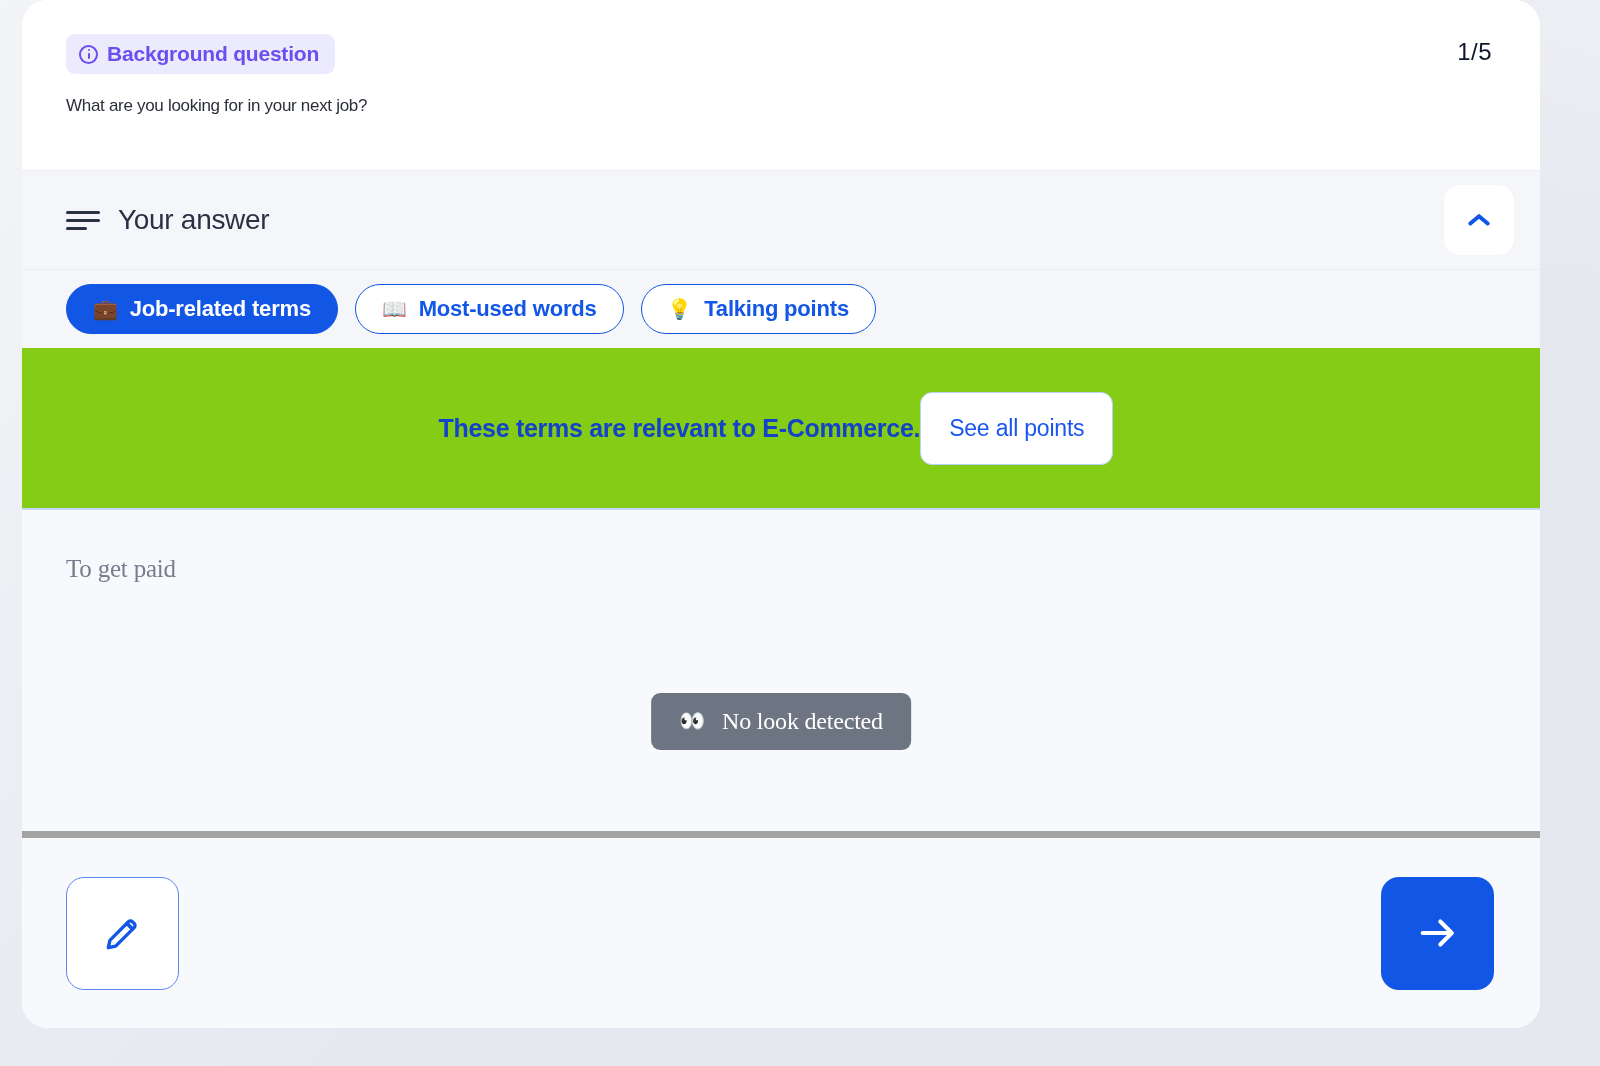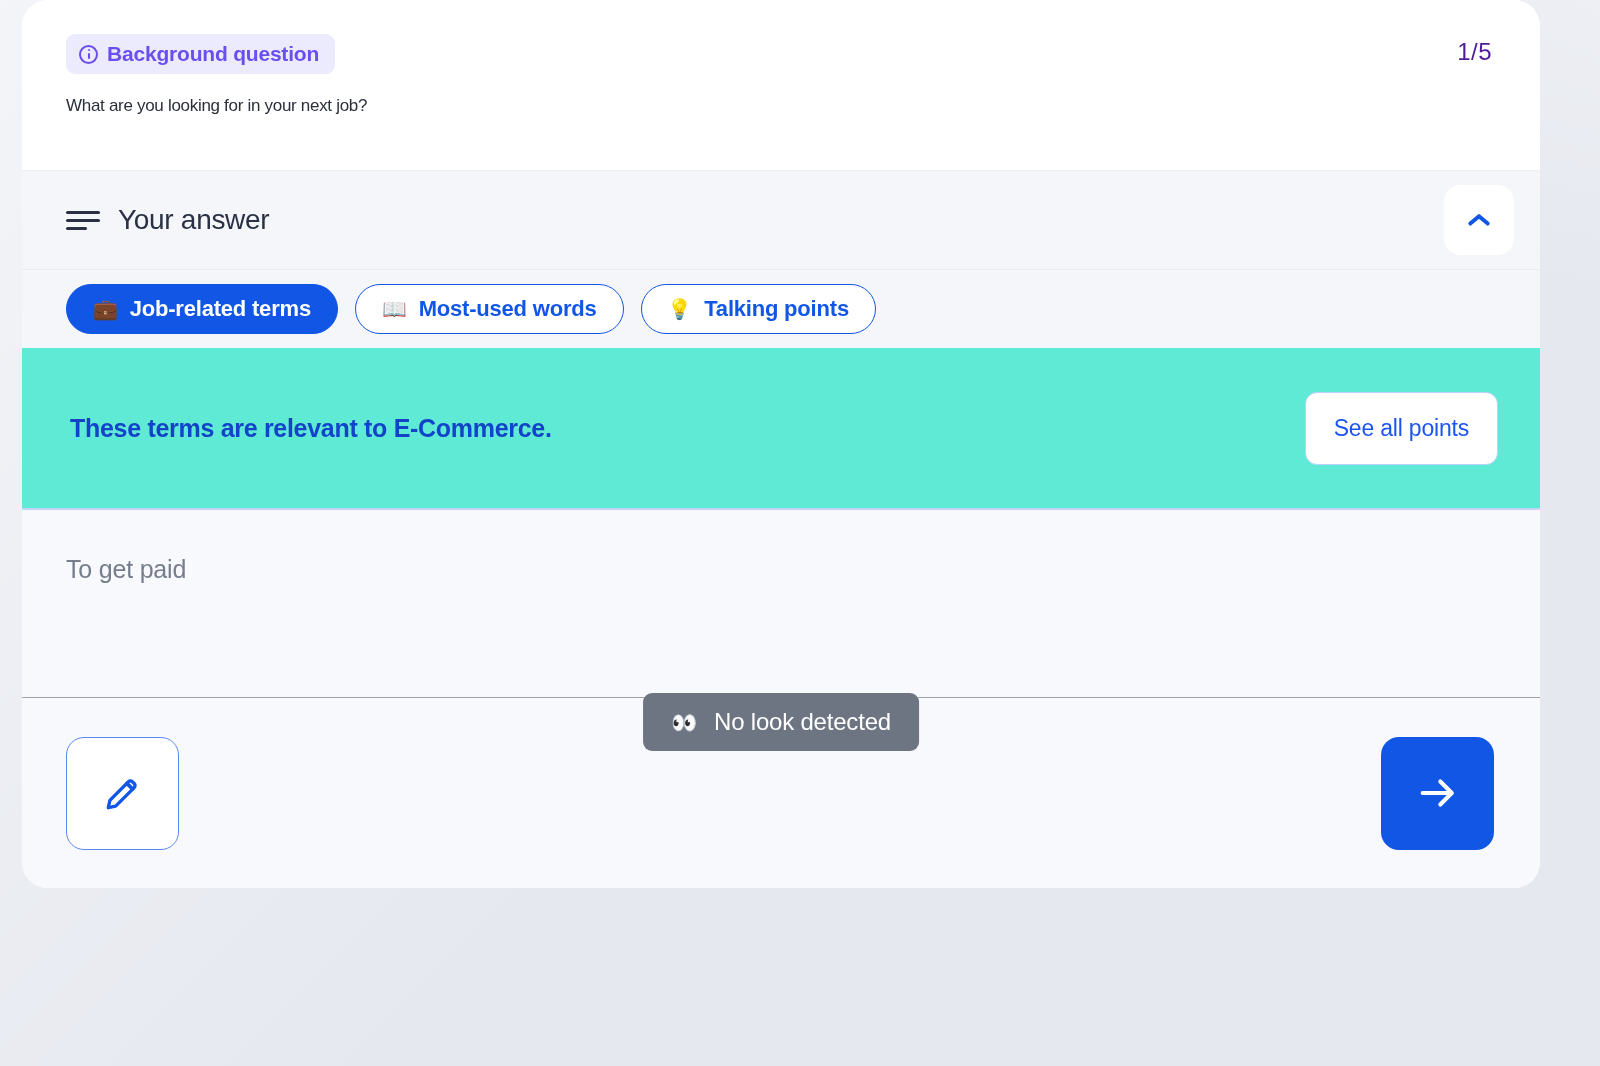--- a/index.html
+++ b/index.html
@@ -24,21 +24,21 @@
       linear-gradient(135deg, rgba(255,255,255,0.55) 0%, rgba(255,255,255,0) 55%),
       radial-gradient(1200px 700px at 110% -10%, rgba(255,255,255,0.45), rgba(255,255,255,0) 60%),
       #e5e8ef;
   }
 
   .card {
     position: absolute;
     left: 22px;
     top: 0;
     width: 1518px;
-    height: 888px;
+    height: 1028px;
     background: #ffffff;
     border-radius: 26px 26px 26px 26px;
     overflow: hidden;
     display: flex;
     flex-direction: column;
   }
 
   
   .question-header {
     position: relative;
@@ -98,21 +98,21 @@
     font-size: 17px;
     color: #2b2f3a;
     letter-spacing: -0.3px;
   }
 
   .page-counter {
     position: absolute;
     right: 48px;
     top: 38px;
     font-size: 24px;
-    color: #4c1d95;
+    color: #0f172a;
     letter-spacing: 0.5px;
   }
 
   
   .answer-bar {
     flex: 0 0 auto;
     height: 99px;
     background: #f5f6fa;
     border-bottom: 1px solid #e9ebf1;
     display: flex;
@@ -219,26 +219,26 @@
   }
   .pill .emoji {
     font-size: 20px;
     line-height: 1;
   }
 
   
   .info-banner {
     flex: 0 0 auto;
     height: 162px;
-    background: #5eead4;
+    background: #84cc16;
     border-bottom: 2px solid #c3d6f8;
     display: flex;
     align-items: center;
-    justify-content: space-between;
-    padding: 0 42px 0 48px;
+    justify-content: center;
+    padding: 0 42px 0 32px;
   }
 
   .banner-texts { display: flex; flex-direction: column; gap: 16px; }
 
   .banner-title {
     font-size: 25px;
     font-weight: 700;
     color: #1343c8;
     letter-spacing: -0.3px;
   }
@@ -260,21 +260,22 @@
     white-space: nowrap;
     letter-spacing: -0.2px;
   }
 
   
   .transcript {
     flex: 1 1 auto;
     background: #f8f9fc;
     position: relative;
     padding: 45px 44px 0 44px;
-    border-bottom: 1px solid #a3a3a3;
+    border-bottom: 7px solid #a3a3a3;
+    font-family: Liberation Serif, serif;
   }
 
   .transcript-text {
     font-size: 25px;
     color: #767d8c;
     letter-spacing: -0.2px;
   }
 
   .no-terms-chip {
     position: absolute;

